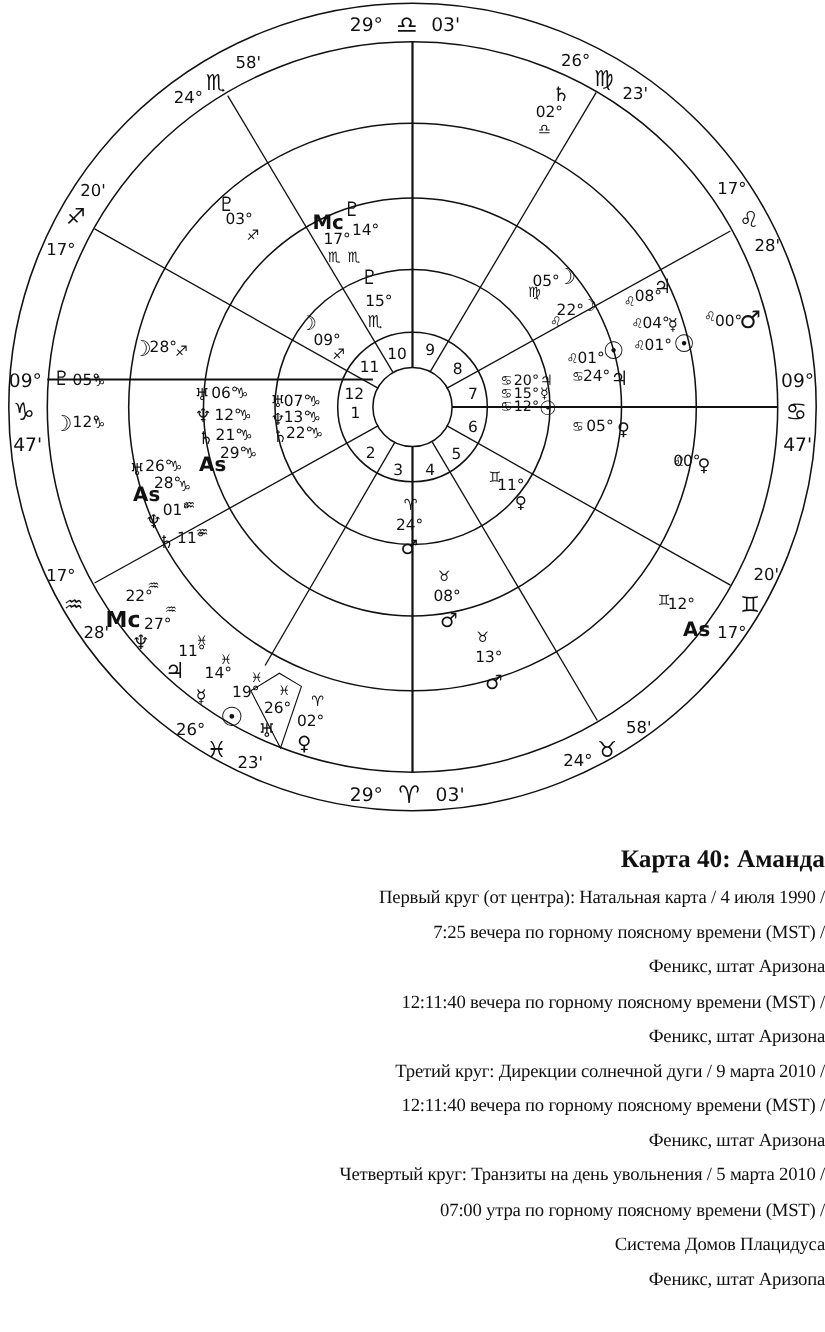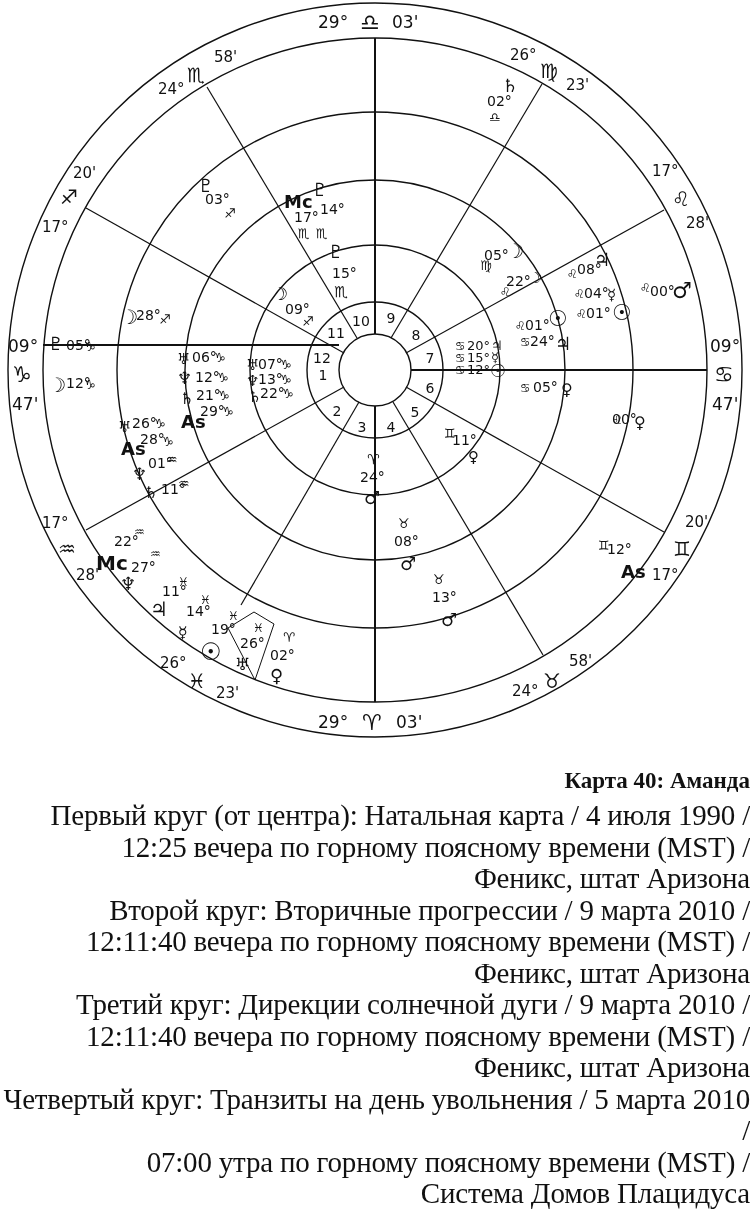--- a/index.html
+++ b/index.html
@@ -1,21 +1,21 @@
 <!DOCTYPE html>
 <html><head>
 <meta charset="utf-8">
 <style>
   html, body { margin: 0; padding: 0; background: #ffffff; }
   body { width: 750px; height: 1211px; position: relative; overflow: hidden; font-family: "DejaVu Sans", sans-serif; color: #111; }
   #chart { position: absolute; left: 0; top: 0; width: 750px; height: 750px; }
   #chart text { font-family: "DejaVu Sans", sans-serif; fill: #111; }
   .caption { position: absolute; left: 0; top: 760px; width: 750px; text-align: right; font-family: "Liberation Serif", "DejaVu Serif", serif; color: #111; }
   .caption .title { font-weight: bold; font-size: 23px; line-height: 38px; margin-top: 2px; }
-  .caption .line { font-size: 29px; line-height: 31.5px; letter-spacing: -0.2px; }
+  .caption .line { font-size: 17px; line-height: 31.5px; letter-spacing: -0.2px; }
 </style>
 </head>
 <body>
 
 <svg id="chart" viewBox="0 0 750 750" xmlns="http://www.w3.org/2000/svg">
   <g fill="none" stroke="#111" stroke-width="1.4">
     <circle cx="375" cy="370" r="367"></circle>
     <circle cx="375" cy="370" r="332"></circle>
     <circle cx="375" cy="370" r="258"></circle>
     <circle cx="375" cy="370" r="190"></circle>
@@ -278,23 +278,22 @@
 
     <text x="640" y="292" font-size="12">♌</text>
     <text x="650" y="296">00°</text>
     <text x="672" y="298" font-size="22">♂</text>
   </g>
 </svg>
 
 <div class="caption">
   <div class="title">Карта 40: Аманда</div>
   <div class="line">Первый круг (от центра): Натальная карта / 4 июля 1990 /</div>
-  <div class="line">12:25 вечера по горному поясному времени (MST) /</div>
+  <div class="line">7:25 вечера по горному поясному времени (MST) /</div>
   <div class="line">Феникс, штат Аризона</div>
-  <div class="line">Второй круг: Вторичные прогрессии / 9 марта 2010 /</div>
   <div class="line">12:11:40 вечера по горному поясному времени (MST) /</div>
   <div class="line">Феникс, штат Аризона</div>
   <div class="line">Третий круг: Дирекции солнечной дуги / 9 марта 2010 /</div>
   <div class="line">12:11:40 вечера по горному поясному времени (MST) /</div>
   <div class="line">Феникс, штат Аризона</div>
   <div class="line">Четвертый круг: Транзиты на день увольнения / 5 марта 2010 /</div>
   <div class="line">07:00 утра по горному поясному времени (MST) /</div>
   <div class="line">Система Домов Плацидуса</div>
   <div class="line">Феникс, штат Аризопа</div>
 </div>

